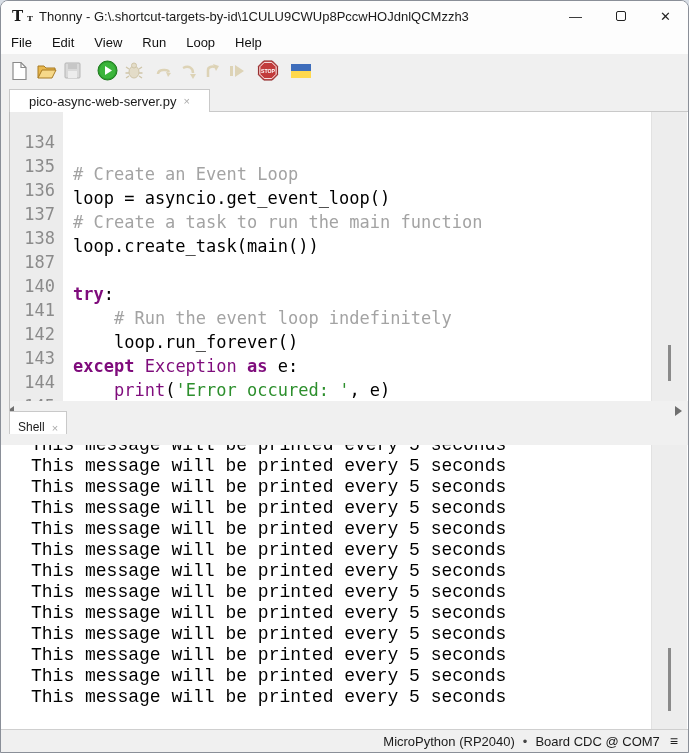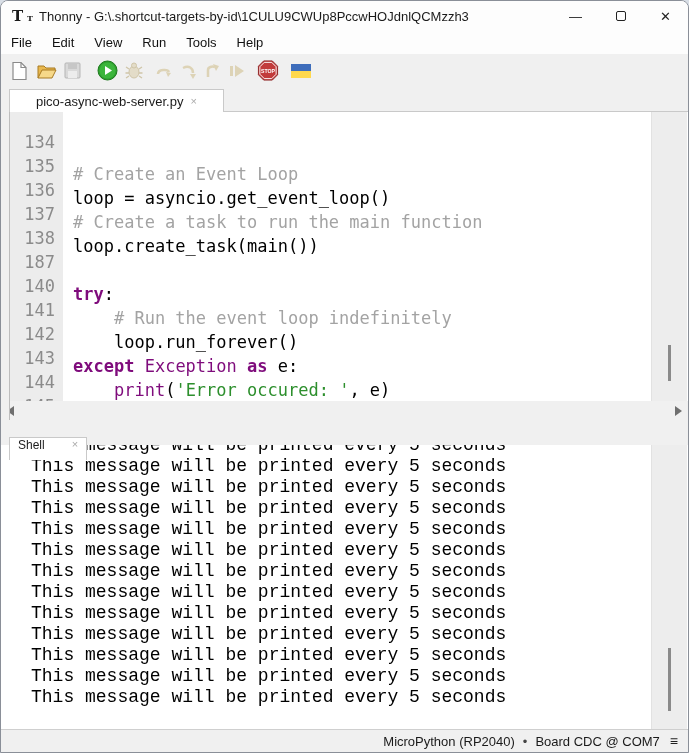--- a/index.html
+++ b/index.html
@@ -25,21 +25,21 @@
     display:flex; align-items:center; padding-left:0; }
   .menu-item { font-size:13px; color:#111; padding:2px 10px; }
   
   .toolbar { position:absolute; top:53px; left:0; right:0; height:33px; background:#f0f0f0;
     display:flex; align-items:center; }
   .tb { width:22px; height:22px; display:flex; align-items:center; justify-content:center; }
   
   .tabbar { position:absolute; top:86px; left:0; right:0; height:24px; background:#f0f0f0; }
   .tab { position:absolute; left:8px; top:2px; height:23px; background:#fff;
     border:1px solid #c9c9c9; border-bottom:none; display:flex; align-items:center;
-    padding:0 26px; z-index:3; }
+    padding:0 19px; z-index:3; }
   .tab-label { font-size:13px; color:#1b1b1b; white-space:nowrap; }
   .tab-close { font-size:11px; color:#aaa; margin-left:7px; }
   
   .editor-pane { position:absolute; top:110px; left:0; right:0; height:290px; background:#fff;
     border-top:1px solid #c9c9c9; }
   .left-strip { position:absolute; top:109px; height:310px; left:0; width:9px; background:#f0f0f0;
     border-right:1px solid #bdbdbd; z-index:2; }
   .gutter { position:absolute; top:0; left:9px; width:53px; height:100%; background:#ececec;
     padding-top:18px; }
   .ln { height:24px; line-height:24px; text-align:right; padding-right:8px;
@@ -58,23 +58,23 @@
     border-left:1px solid #e2e2e2; }
   .vthumb { position:absolute; left:16px; width:3px; background:#8a8a8a; }
   .hscroll { position:absolute; top:400px; left:0; right:0; height:19px; background:#f0f0f0;
     display:flex; align-items:center; justify-content:space-between; padding:0 6px; }
   .arr { width:0; height:0; border-style:solid; }
   .arr-left  { border-width:5px 7px 5px 0; border-color:transparent #6f6f6f transparent transparent; }
   .arr-right { border-width:5px 0 5px 7px; border-color:transparent transparent transparent #6f6f6f; }
   .sash { position:absolute; top:419px; left:0; right:0; height:8px; background:#f0f0f0; }
   
   .shell-tabbar { position:absolute; top:427px; left:0; right:0; height:17px; background:#f0f0f0; z-index:1; }
-  .shell-tab { position:absolute; left:8px; top:436px; height:23px; background:#fff;
-    border:1px solid #c9c9c9; border-bottom:none; display:flex; align-items:flex-start;
-    padding:0 8px; z-index:3;gap:20px; }
+  .shell-tab { position:absolute; left:8px; top:410px; height:23px; background:#fff;
+    border:1px solid #c9c9c9; border-bottom:none; display:flex; align-items:flex-end;
+    padding:0 8px; z-index:3; }
   .shell-tab .tab-label { font-size:12px; }
   .shell-pane { position:absolute; top:444px; left:0; right:0; bottom:23px; background:#fff; z-index:2; }
   .shell-output { position:absolute; top:0; left:9px; right:37px; bottom:0; overflow:hidden; }
   .shell-output-inner { margin-top:-10px; }
   .sl { height:21px; line-height:21px; font-family:"Liberation Mono", monospace; font-size:18px;
     color:#000; white-space:pre; padding-left:21px; }
   
   .statusbar { position:absolute; left:0; right:0; bottom:0; height:23px; background:#f0f0f0;
     border-top:1px solid #cfcfcf; display:flex; align-items:center; justify-content:flex-end;
     padding-right:10px; gap:8px; font-size:13px; color:#1a1a1a; z-index:4; }
@@ -100,21 +100,21 @@
           <span>✕</span>
         </div>
     </div>
   </div>
 
   <div class="menubar">
     <span class="menu-item">File</span>
     <span class="menu-item">Edit</span>
     <span class="menu-item">View</span>
     <span class="menu-item">Run</span>
-    <span class="menu-item">Tools</span>
+    <span class="menu-item">Loop</span>
     <span class="menu-item">Help</span>
   </div>
 
   <div class="toolbar">
     <span class="tb" style="margin-left:7px">
       <svg width="19" height="20" viewBox="0 0 19 20">
         <path d="M3 1.5h8l5 5v12H3z" fill="#fff" stroke="#8a8a8a" stroke-width="1.2"></path>
         <path d="M11 1.5v5h5" fill="none" stroke="#8a8a8a" stroke-width="1.2"></path>
       </svg>
     </span>

